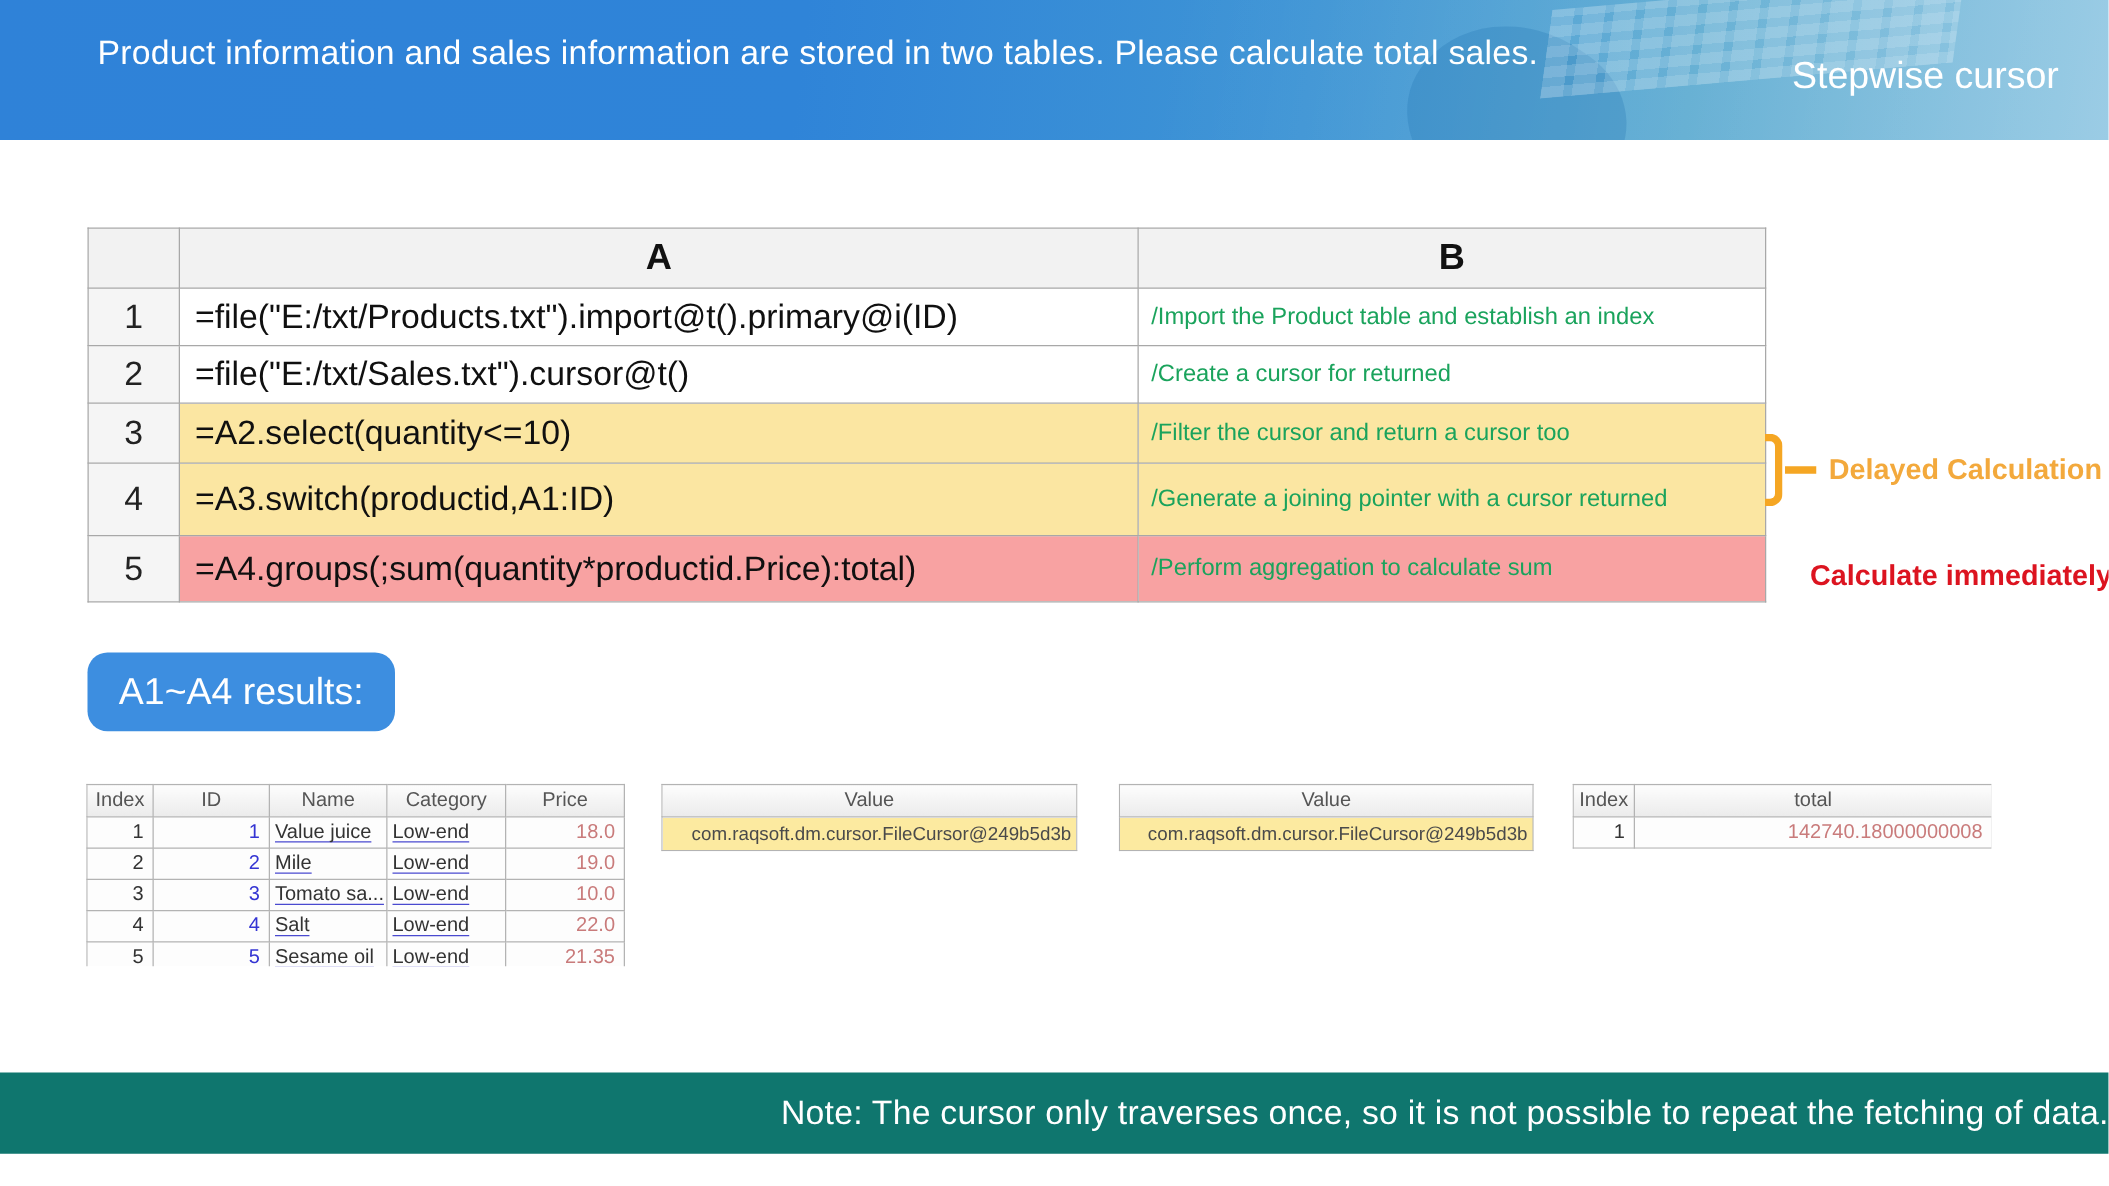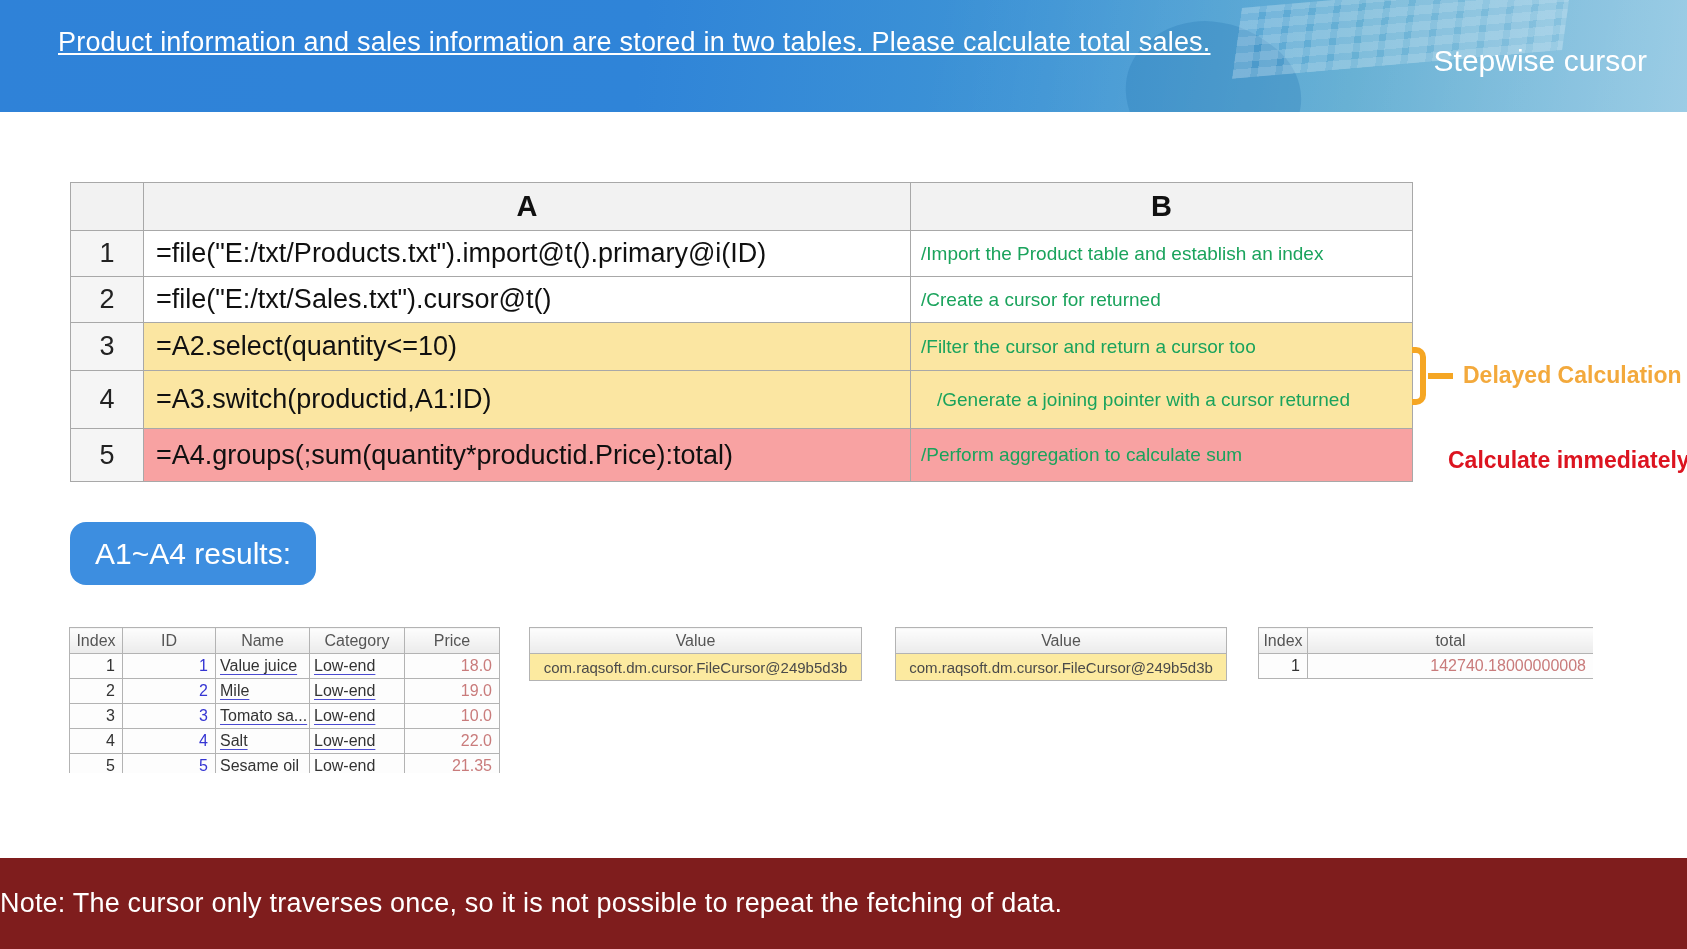--- a/index.html
+++ b/index.html
@@ -24,21 +24,21 @@
     transform:skewY(-5deg) skewX(-8deg);
     background:
       repeating-linear-gradient(90deg, rgba(255,255,255,.35) 0 18px, rgba(255,255,255,0) 18px 25px),
       repeating-linear-gradient(0deg, rgba(255,255,255,.35) 0 9px, rgba(255,255,255,0) 9px 16px);
   }
   .hand-hint {
     position:absolute; right:390px; top:20px; width:170px; height:150px; opacity:.25;
     background:#1c6fae; border-radius:60% 40% 55% 45%; transform:rotate(35deg);
   }
   .banner-title {
-    position:absolute; left:58px; top:27px; color:#ffffff; font-size:27px; letter-spacing:.2px;text-decoration:underline;
+    position:absolute; left:78px; top:27px; color:#ffffff; font-size:27px; letter-spacing:.2px;
   }
   .banner-badge {
     position:absolute; right:40px; top:44px; color:#ffffff; font-size:30px;
   }
 
   
   .sheet {
     position:absolute; left:70px; top:182px;
     border-collapse:collapse; table-layout:fixed; width:1342px;
     font-family:"Liberation Sans", sans-serif;
@@ -62,21 +62,21 @@
   .sheet td.formula {
     font-size:27px; color:#101010; padding-left:12px; white-space:nowrap;
     background:#ffffff;
   }
   .sheet td.comment {
     font-size:19px; color:#1aa35c; padding:4px 10px; line-height:1.25; background:#ffffff;
     vertical-align:middle;
   }
   .sheet tr.hl-yellow td.formula, .sheet tr.hl-yellow td.comment { background:#fbe6a2; }
   .sheet tr.hl-red td.formula,    .sheet tr.hl-red td.comment    { background:#f8a2a2; }
-  .comment-narrow { display:inline-block; max-width:430px;margin-left:16px; }
+  .comment-narrow { display:inline-block; max-width:430px; }
 
   
   .bracket {
     position:absolute; left:1412px; top:347px; width:14px; height:58px;
     border:6px solid #f5a623; border-left:none; border-radius:0 10px 10px 0;
   }
   .bracket-tick {
     position:absolute; left:1428px; top:373px; width:25px; height:6px; background:#f5a623;
   }
   .note-delayed {
@@ -107,39 +107,39 @@
     height:26px; text-align:center; font-size:16px;
   }
   .grid td { height:25px; background:#fdfdfd; padding:0 4px; }
   .grid td.ra { text-align:right; padding-right:7px; }
   .grid td.id-val { color:#3535d3; }
   .grid td.price-val, .grid td.total-val { color:#c97b7b; }
   .grid td.link {
     color:#333; text-decoration:underline; text-decoration-color:#4a4ad0; text-underline-offset:3px;
   }
   .grid td.value-cell {
-    background:#fceaa0; color:#4a4a4a; text-align:center; font-size:15px; height:27px;
+    background:#fceaa0; color:#4a4a4a; text-align:right; font-size:15px; height:27px;
   }
   .t-products { left:69px; top:627px; width:434px; height:146px; }
   .t-products table { width:430px; }
   .t-products .c0 { width:53px; } .t-products .c1 { width:93px; }
   .t-products .c2 { width:94px; } .t-products .c3 { width:95px; }
   .t-products .c4 { width:95px; }
   .t-cursor1 { left:529px; top:627px; width:333px; }
   .t-cursor1 table { width:333px; }
   .t-cursor2 { left:895px; top:627px; width:332px; }
   .t-cursor2 table { width:332px; }
   .t-total { left:1258px; top:627px; width:335px; }
   .t-total table { width:335px; }
   .t-total .c0 { width:49px; } .t-total .c1 { width:286px; }
 
   
   .footer {
-    position:absolute; left:0; top:858px; width:1687px; height:91px; background:#7f1d1d;
-    display:flex; align-items:center; justify-content:flex-start;
+    position:absolute; left:0; top:858px; width:1687px; height:65px; background:#0f766e;
+    display:flex; align-items:center; justify-content:flex-end;
   }
   .footer-text { color:#ffffff; font-size:27px; letter-spacing:.2px; }
 </style>
 </head>
 <body>
 
 <div class="page">
 
   <div class="banner">
     <div class="banner-overlay"></div>

